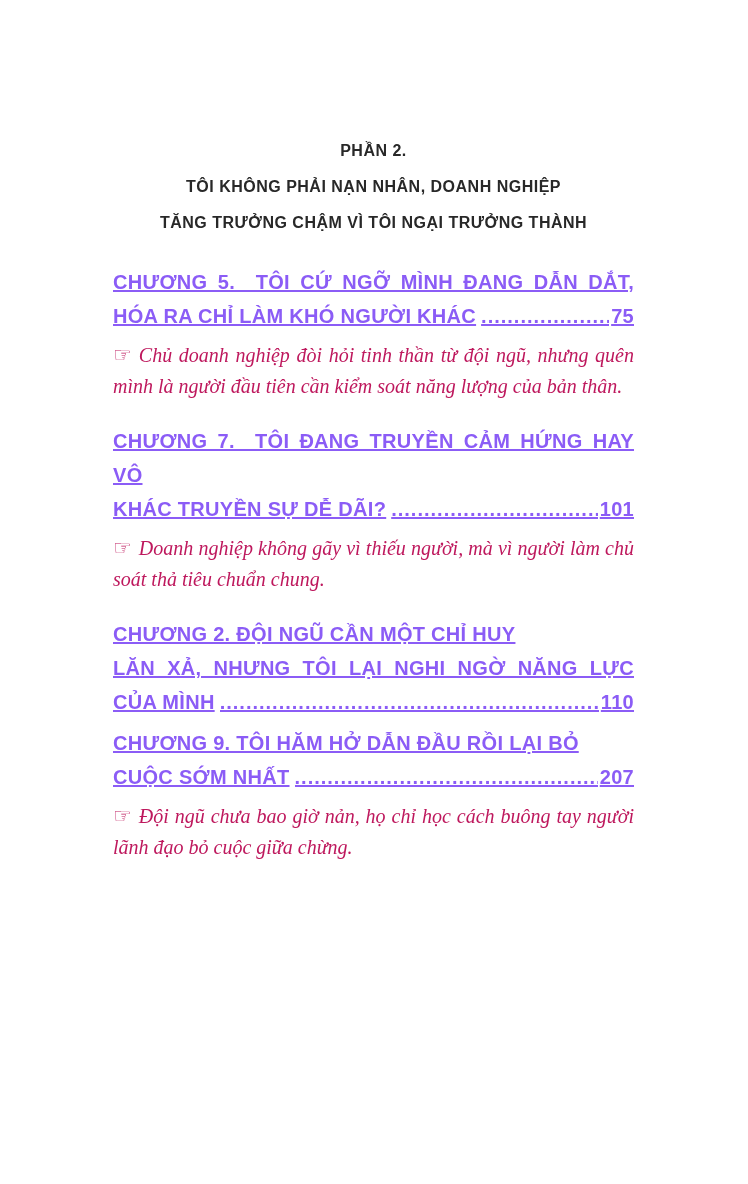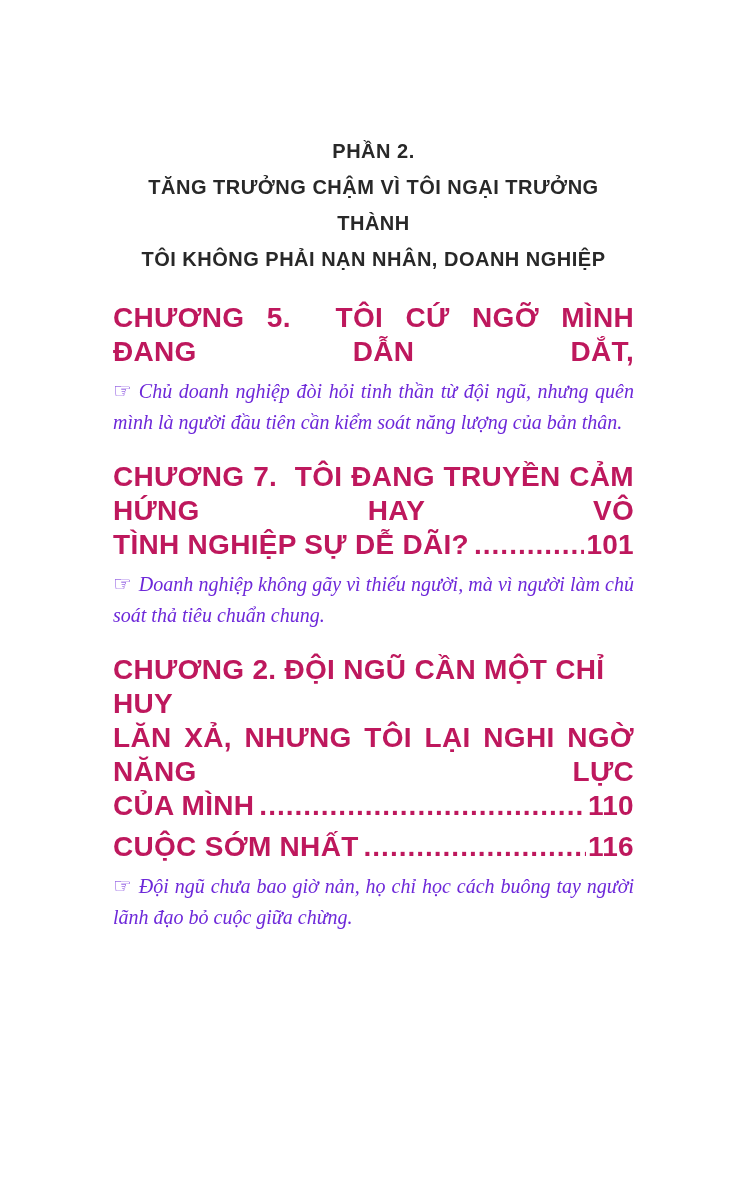--- a/index.html
+++ b/index.html
@@ -24,37 +24,38 @@
     position: absolute;
     left: 113px;
     top: 133px;
     width: 521px;
   }
 
   
   .part-header {
     text-align: center;
     font-weight: 700;
-    font-size: 20px;
+    font-size: 16px;
     line-height: 36px;
     letter-spacing: 0.5px;
     color: #282828;
     margin-bottom: 24px;
   }
 
   
   .toc-entry { }
 
   .toc-heading {
     font-weight: 700;
-    font-size: 28px;
+    font-size: 20px;
     line-height: 34px;
     letter-spacing: 0.3px;
-    color: #be185d;
+    color: #8b5cf6;
     margin-bottom: 7px;
+    text-decoration: underline;
   }
 
   .toc-line { text-align: left; }
 
   .toc-line.fill {
     text-align: justify;
     text-align-last: justify;
   }
 
   .toc-line-last {
@@ -81,21 +82,21 @@
     flex: 0 0 auto;
     font-weight: 700;
   }
 
   
   .toc-note {
     font-family: "Liberation Serif", serif;
     font-style: italic;
     font-size: 20px;
     line-height: 31px;
-    color: #6d28d9;
+    color: #be185d;
     text-align: justify;
     margin-bottom: 22px;
   }
 
   .toc-entry:last-child .toc-note { margin-bottom: 18px; }
 
   .hand-icon {
     font-family: "DejaVu Sans", sans-serif;
     font-style: normal;
     font-size: 21px;
@@ -103,42 +104,47 @@
   }
 </style>
 </head>
 <body>
 
 <div class="page">
   <div class="content">
 
     <header class="part-header">
       <div>PHẦN 2.</div>
+      <div>TÔI KHÔNG PHẢI NẠN NHÂN, DOANH NGHIỆP</div>
       <div>TĂNG TRƯỞNG CHẬM VÌ TÔI NGẠI TRƯỞNG THÀNH</div>
-      <div>TÔI KHÔNG PHẢI NẠN NHÂN, DOANH NGHIỆP</div>
     </header>
 
     <main>
   <section class="toc-entry">
     <div class="toc-heading">
       <div class="toc-line fill">CHƯƠNG 5.&nbsp; TÔI CỨ NGỠ MÌNH ĐANG DẪN DẮT,</div>
+            <div class="toc-line toc-line-last">
+        <span class="toc-line-text">HÓA RA CHỈ LÀM KHÓ NGƯỜI KHÁC</span>
+        <span class="dot-leader"></span>
+        <span class="page-number">75</span>
+      </div>
     </div>
     <p class="toc-note">
       <span class="hand-icon">☞</span><span class="note-text">Chủ doanh nghiệp đòi hỏi tinh thần từ đội ngũ, nhưng quên mình là người đầu tiên cần kiểm soát năng lượng của bản thân.</span>
     </p>
   </section>
 
   <section class="toc-entry">
   </section>
 
   <section class="toc-entry">
     <div class="toc-heading">
       <div class="toc-line fill">CHƯƠNG 7.&nbsp; TÔI ĐANG TRUYỀN CẢM HỨNG HAY VÔ</div>
             <div class="toc-line toc-line-last">
-        <span class="toc-line-text">TÌNH NGHIỆP SỰ DỄ DÃI?</span>
+        <span class="toc-line-text">KHÁC TRUYỀN SỰ DỄ DÃI?</span>
         <span class="dot-leader"></span>
         <span class="page-number">101</span>
       </div>
     </div>
     <p class="toc-note">
       <span class="hand-icon">☞</span><span class="note-text">Doanh nghiệp không gãy vì thiếu người, mà vì người làm chủ soát thả tiêu chuẩn chung.</span>
     </p>
   </section>
 
   <section class="toc-entry">
@@ -148,24 +154,25 @@
             <div class="toc-line toc-line-last">
         <span class="toc-line-text">CỦA MÌNH</span>
         <span class="dot-leader"></span>
         <span class="page-number">110</span>
       </div>
     </div>
   </section>
 
   <section class="toc-entry">
     <div class="toc-heading">
+      <div class="toc-line">CHƯƠNG 9. TÔI HĂM HỞ DẪN ĐẦU RỒI LẠI BỎ</div>
             <div class="toc-line toc-line-last">
         <span class="toc-line-text">CUỘC SỚM NHẤT</span>
         <span class="dot-leader"></span>
-        <span class="page-number">116</span>
+        <span class="page-number">207</span>
       </div>
     </div>
     <p class="toc-note">
       <span class="hand-icon">☞</span><span class="note-text">Đội ngũ chưa bao giờ nản, họ chỉ học cách buông tay người lãnh đạo bỏ cuộc giữa chừng.</span>
     </p>
   </section>
 </main>
 
   </div>
 </div>

